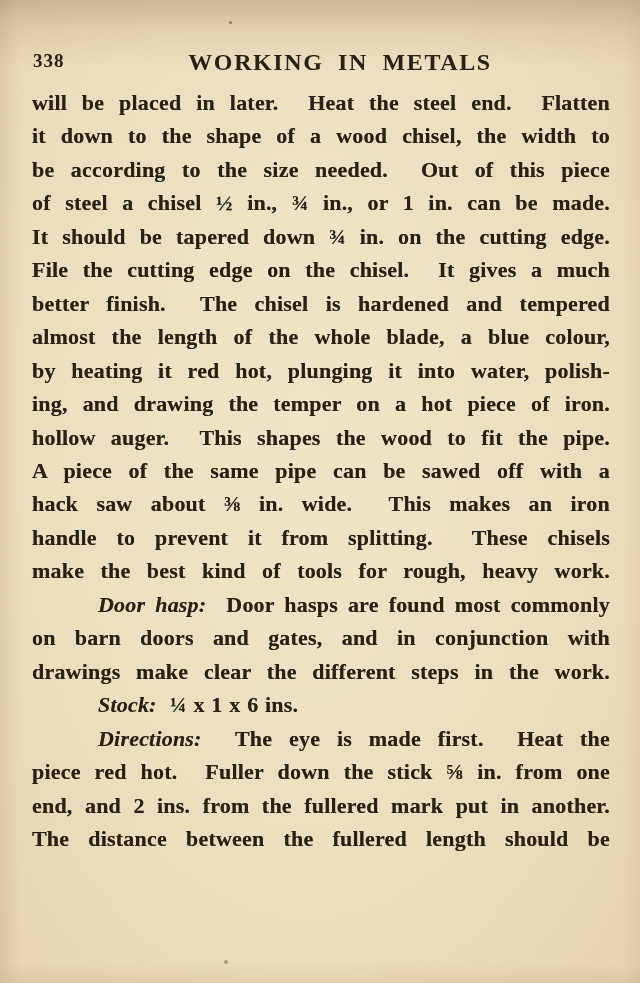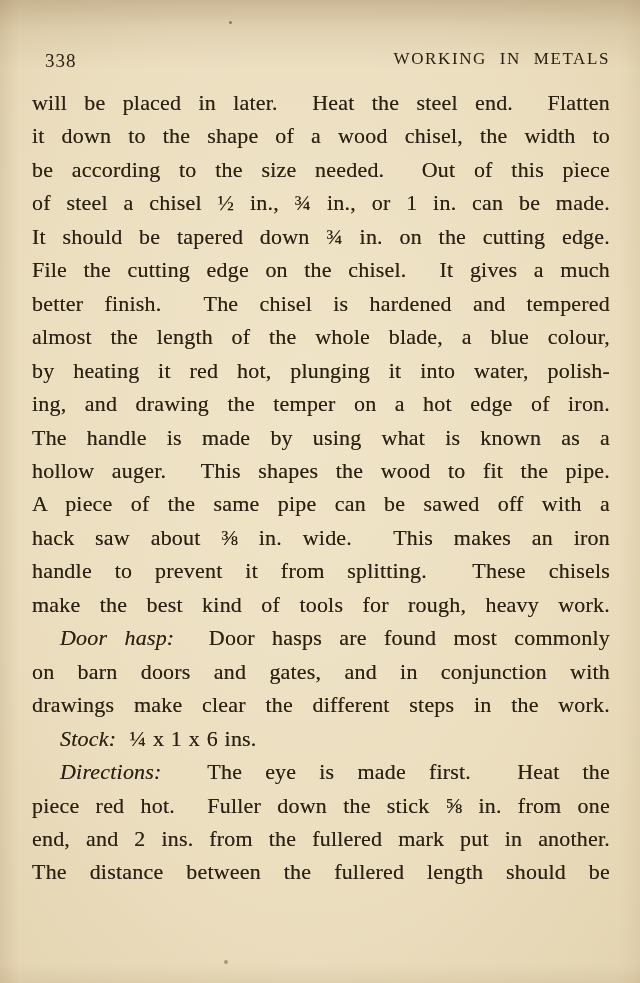--- a/index.html
+++ b/index.html
@@ -14,38 +14,38 @@
       linear-gradient(0deg, rgba(140,110,70,0.10) 0%, rgba(0,0,0,0) 2%),
       linear-gradient(90deg, rgba(140,110,70,0.14) 0%, rgba(0,0,0,0) 3%),
       linear-gradient(270deg, rgba(140,110,70,0.08) 0%, rgba(0,0,0,0) 3%),
       radial-gradient(ellipse at 48% 42%, #f0e4c8 0%, #ecdfc0 55%, #e3d3b0 100%);
   }
   .page-inner {
     position: absolute; left: 32px; top: 0; width: 578px; color: #2a2013;
   }
   .header { position: relative; margin-top: 49px; height: 24px; }
   .page-number {
-    position: absolute; left: 13px; top: 1px;
-    font-size: 19px; font-weight: normal; letter-spacing: 1px;
+    position: absolute; left: 1px; top: 1px;
+    font-size: 19px; font-weight: bold; letter-spacing: 1px;
   }
   .running-head {
-    text-align: right; padding-left: 38px;
-    font-size: 17px; font-weight: normal;
+    text-align: center; padding-left: 38px;
+    font-size: 24px; font-weight: bold;
     letter-spacing: 1.6px; word-spacing: 7px;
   }
   .text-block {
     margin-top: 13px;
     font-size: 22px; line-height: 33.45px;
     letter-spacing: 0.2px; word-spacing: 1px;
     text-shadow: 0 0 0.5px rgba(42,32,19,0.55);
   }
-  .line { text-align: justify; text-align-last: justify; }
+  .line { text-align: justify; text-align-last: justify; font-weight: bold; }
   .line.nojust { text-align: right; text-align-last: left; }
   .line.indent { padding-left: 28px; }
-  .it { font-style: italic; }
+  .it { font-style: italic; margin-left: 38px; }
   .speck { position: absolute; border-radius: 50%; background: rgba(70,52,32,0.55); }
   .speck.s1 { left: 229px; top: 21px;  width: 3px; height: 3px; }
   .speck.s2 { left: 224px; top: 960px; width: 4px; height: 4px; background: rgba(90,70,45,0.45); }
   .speck.s3 { left: 573px; top: 161px; width: 2px; height: 2px; background: rgba(90,70,45,0.4); }
 </style>
 </head>
 <body>
 
 <div class="paper"></div>
 <div class="speck s1"></div>
@@ -60,22 +60,21 @@
   <div class="text-block">
       <div class="line"><span>will be placed in later.&nbsp; Heat the steel end.&nbsp; Flatten</span></div>
       <div class="line"><span>it down to the shape of a wood chisel, the width to</span></div>
       <div class="line"><span>be according to the size needed.&nbsp; Out of this piece</span></div>
       <div class="line"><span>of steel a chisel ½ in., ¾ in., or 1 in. can be made.</span></div>
       <div class="line"><span>It should be tapered down ¾ in. on the cutting edge.</span></div>
       <div class="line"><span>File the cutting edge on the chisel.&nbsp; It gives a much</span></div>
       <div class="line"><span>better finish.&nbsp; The chisel is hardened and tempered</span></div>
       <div class="line"><span>almost the length of the whole blade, a blue colour,</span></div>
       <div class="line"><span>by heating it red hot, plunging it into water, polish-</span></div>
-      <div class="line"><span>ing, and drawing the temper on a hot edge of iron.</span></div>
-      <div class="line"><span>The handle is made by using what is known as a</span></div>
+      <div class="line"><span>ing, and drawing the temper on a hot piece of iron.</span></div>
       <div class="line"><span>hollow auger.&nbsp; This shapes the wood to fit the pipe.</span></div>
       <div class="line"><span>A piece of the same pipe can be sawed off with a</span></div>
       <div class="line"><span>hack saw about ⅜ in. wide.&nbsp; This makes an iron</span></div>
       <div class="line"><span>handle to prevent it from splitting.&nbsp; These chisels</span></div>
       <div class="line"><span>make the best kind of tools for rough, heavy work.</span></div>
       <div class="line indent"><span class="it">Door hasp:</span><span>&nbsp; Door hasps are found most commonly</span></div>
       <div class="line"><span>on barn doors and gates, and in conjunction with</span></div>
       <div class="line"><span>drawings make clear the different steps in the work.</span></div>
       <div class="line indent nojust"><span class="it">Stock:</span><span>&nbsp; ¼ x 1 x 6 ins.</span></div>
       <div class="line indent"><span class="it">Directions:</span><span>&nbsp; The eye is made first.&nbsp; Heat the</span></div>

